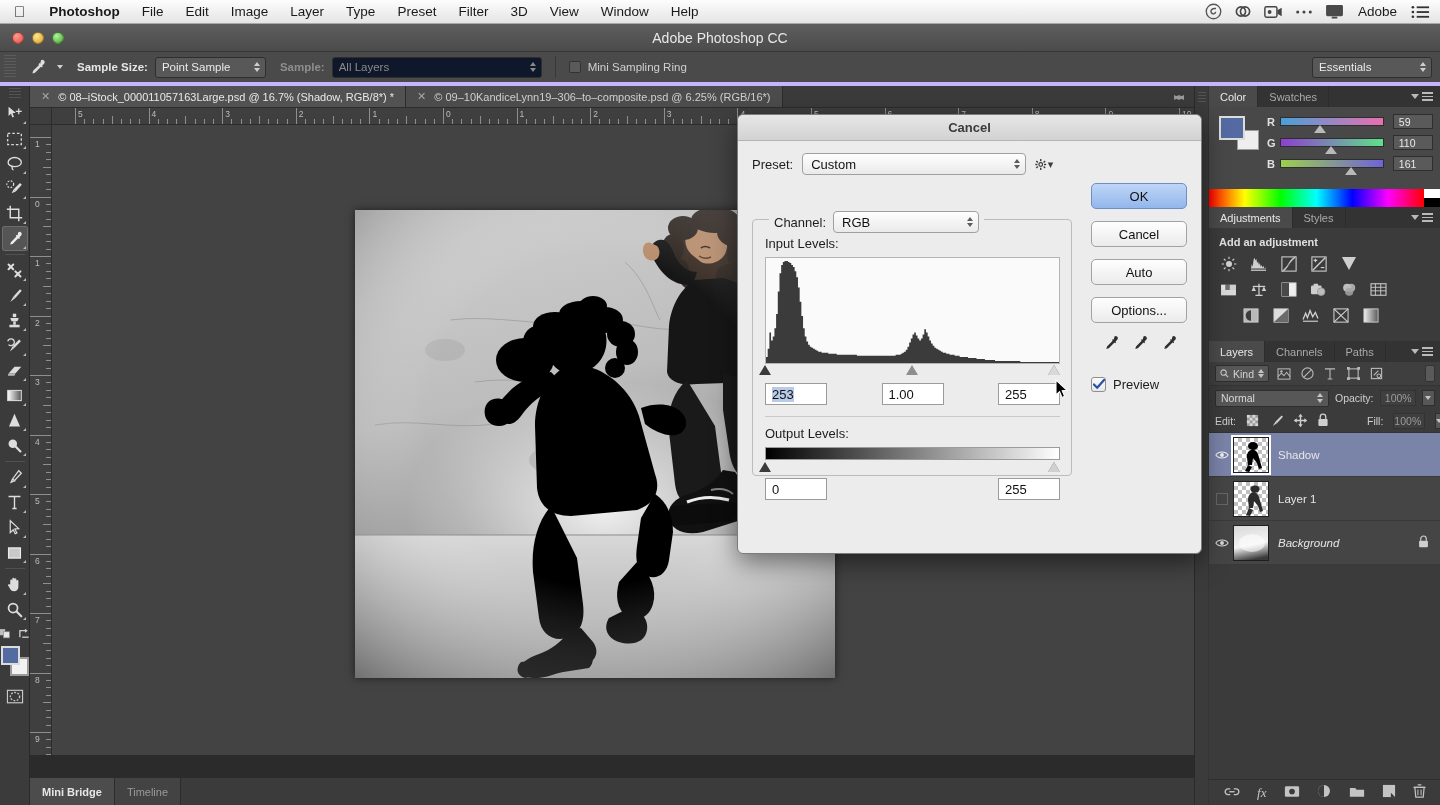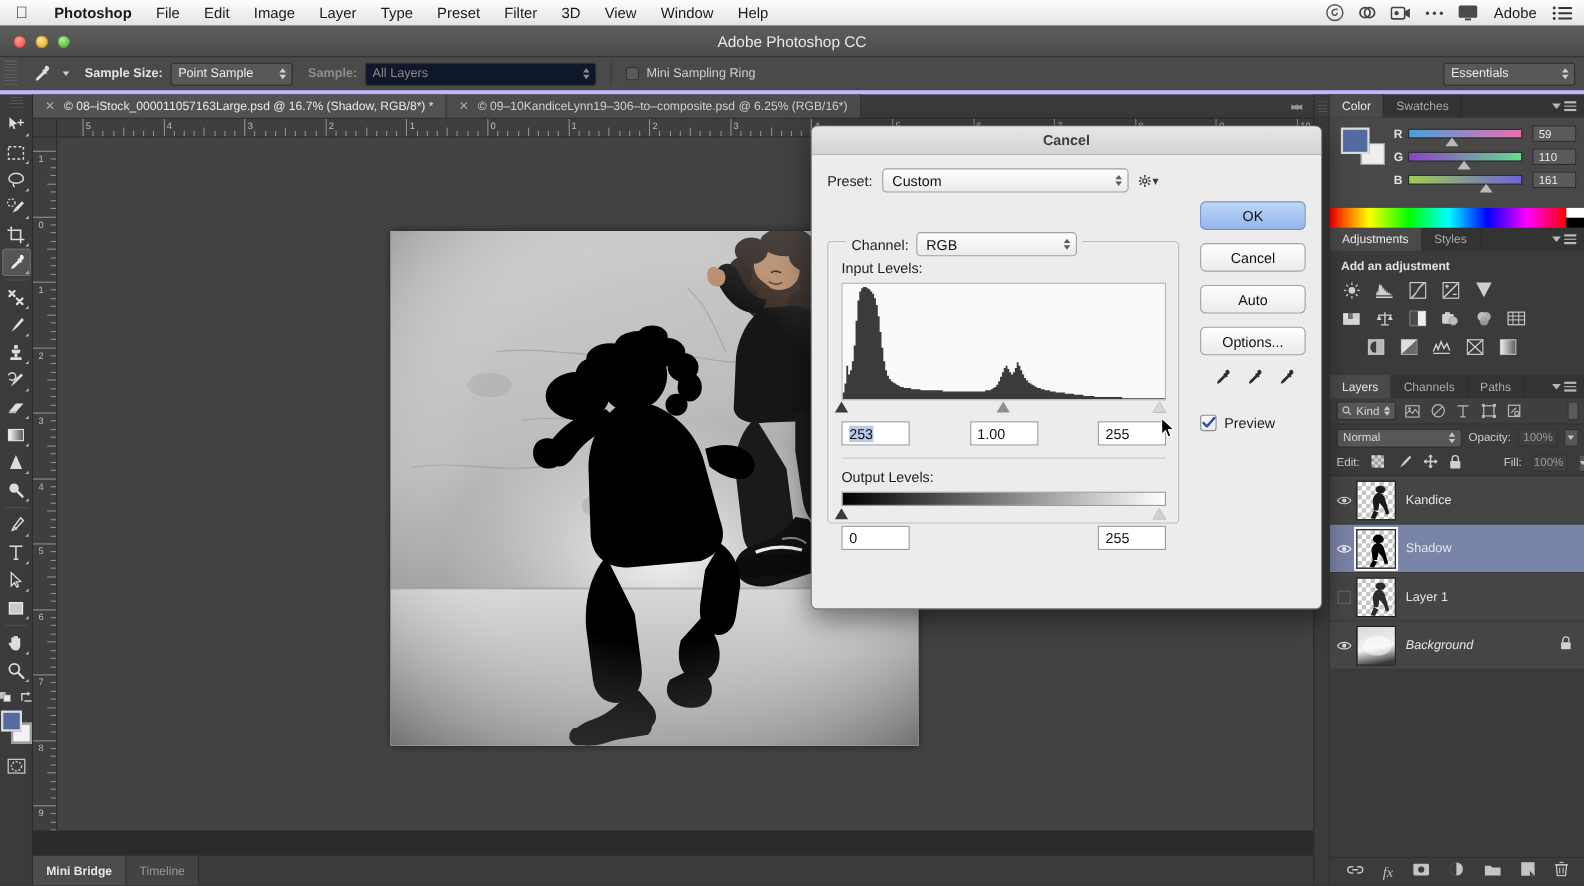--- a/index.html
+++ b/index.html
@@ -1223,38 +1223,20 @@
             </svg></span>
         <span style="margin-left:auto;padding-left:28px;">Fill:</span>
         <span class="opacval">100%</span>
         <span class="minidrop">
             <i style="width:0;height:0;border-left:3px solid transparent;border-right:3px solid transparent;border-top:4px solid #c4c4c4;"></i>
           </span>
       </div>
 
       <div class="layerlist">
 
-        <div class="layer">
-          <span class="eye">
-            <svg width="14" height="10" viewBox="0 0 16 11">
-                <path d="M1 5.5 C4 1 12 1 15 5.5 C12 10 4 10 1 5.5 Z" fill="none" stroke="#d8d8d8" stroke-width="1.2"></path>
-                <circle cx="8" cy="5.5" r="2.2" fill="#d8d8d8"></circle>
-              </svg>
-          </span>
-          <span class="lthumb">
-            <svg width="36" height="36" viewBox="0 0 36 36">
-                <g fill="#1a1a1a" transform="translate(2,2)">
-                  <ellipse cx="19" cy="5" rx="4.5" ry="3.5"></ellipse>
-                  <path d="M17 8 C14 9 12 12 12 16 L13 24 L17 24 L18 17 L22 22 L24 28 L27 27 L25 20 L23 13 C22 10 20 8 17 8 Z"></path>
-                  <path d="M13 24 L10 31 L14 32 L17 26 Z"></path>
-                </g>
-              </svg>
-          </span>
-          <span class="lname">Kandice</span>
-        </div>
 
         <div class="layer sel">
           <span class="eye">
             <svg width="14" height="10" viewBox="0 0 16 11">
                 <path d="M1 5.5 C4 1 12 1 15 5.5 C12 10 4 10 1 5.5 Z" fill="none" stroke="#f0f0f0" stroke-width="1.2"></path>
                 <circle cx="8" cy="5.5" r="2.2" fill="#f0f0f0"></circle>
               </svg>
           </span>
           <span class="lthumb sel-out">
             <svg width="36" height="36" viewBox="0 0 36 36">

